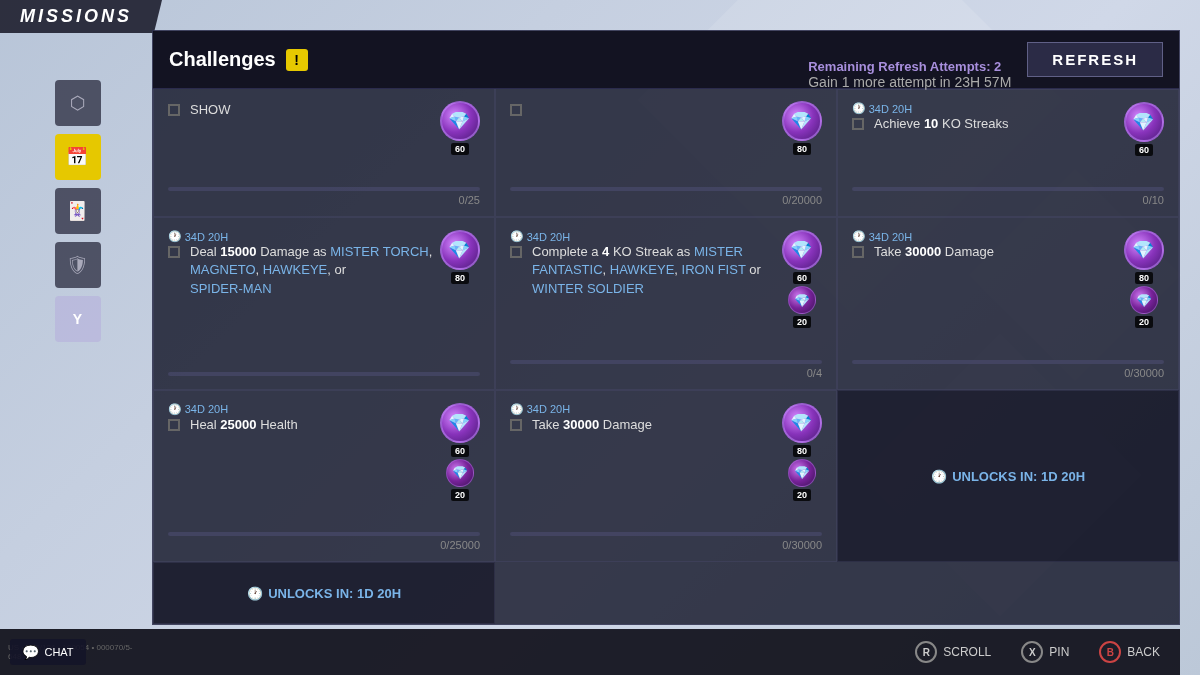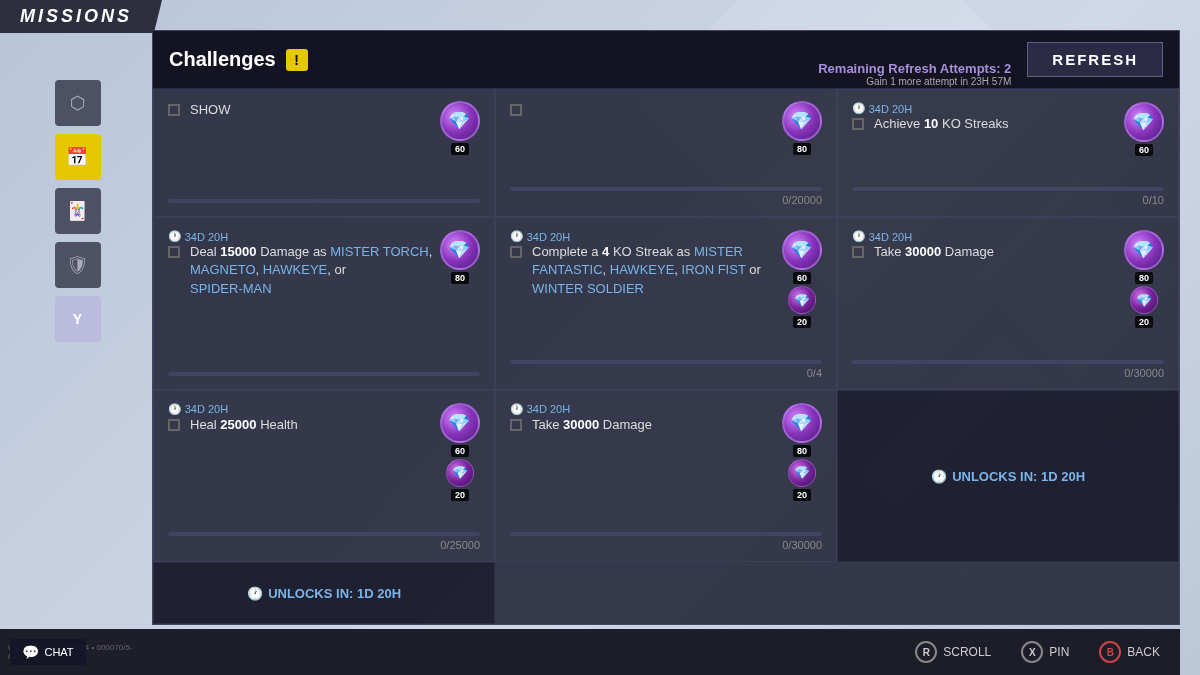--- a/index.html
+++ b/index.html
@@ -119,33 +119,33 @@
       height: 22px;
       border-radius: 3px;
       display: flex;
       align-items: center;
       justify-content: center;
       font-weight: 900;
       font-size: 14px;
     }
 
     .refresh-info {
-      text-align: right;
+      text-align: left;
       margin-top: 29px;
     }
 
     .refresh-attempts {
       color: #a88fdd;
       font-size: 13px;
       font-weight: bold;
     }
 
     .refresh-timer {
       color: #aaa;
-      font-size: 10px;
+      font-size: 14px;
     }
 
     .refresh-button {
       background: rgba(50,50,80,0.8);
       border: 1px solid rgba(150,150,200,0.5);
       color: #fff;
       padding: 8px 24px;
       font-size: 15px;
       font-weight: bold;
       letter-spacing: 2px;
@@ -421,20 +421,21 @@
         </div>
         <div class="rewards-stack">
           <div class="reward-gem">💎</div>
           <div class="reward-count">60</div>
         </div>
       </div>
       <div class="progress-section">
         <div class="progress-bar-bg">
           <div class="progress-bar-fill" style="width:0%"></div>
         </div>
+        <div class="progress-text">0/25</div>
       </div>
     </div>
 
     <div class="grid-cell top-row">
       <div class="cell-top">
         <div class="challenge-row">
           <div class="challenge-checkbox"></div>
           <span class="challenge-text"></span>
         </div>
         <div class="rewards-stack">

